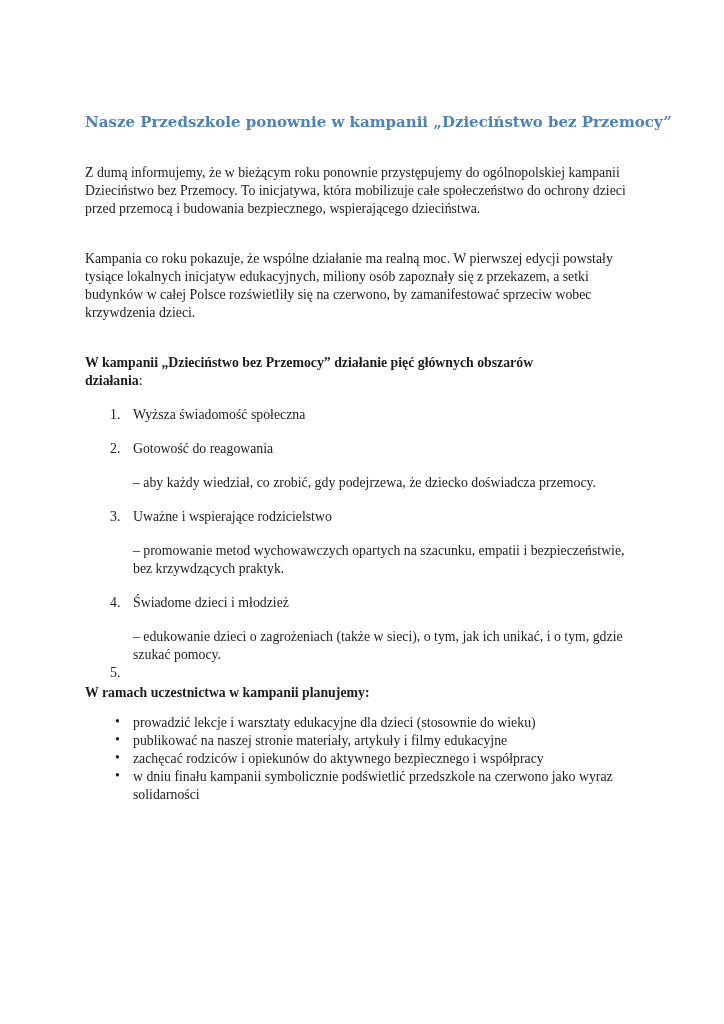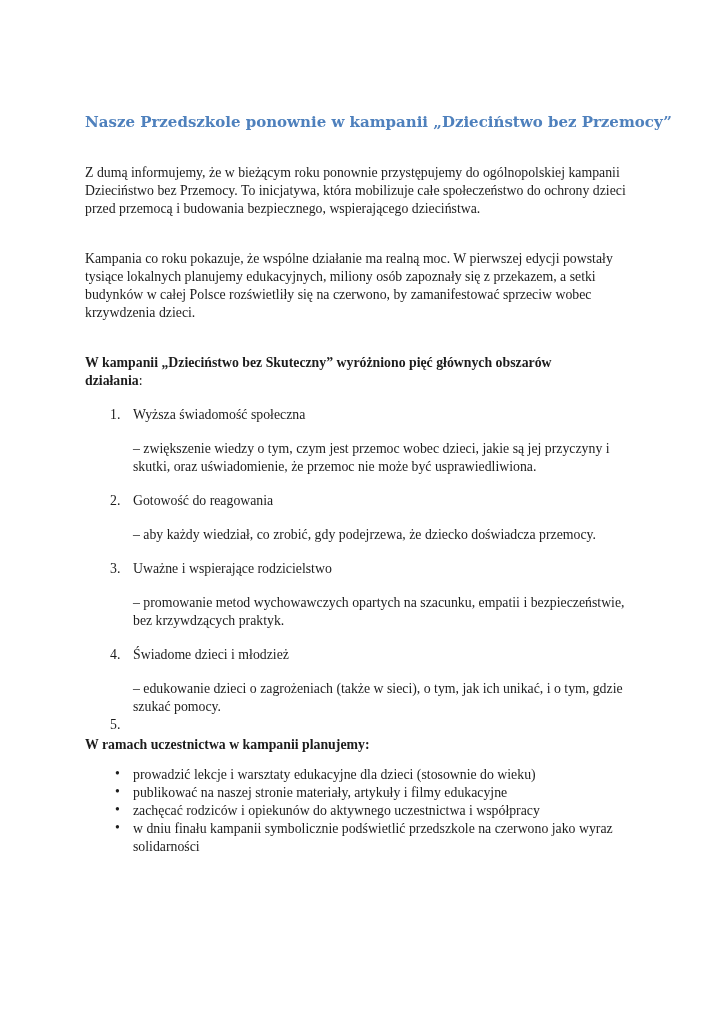--- a/index.html
+++ b/index.html
@@ -86,29 +86,28 @@
 </style>
 </head>
 <body>
 
 <div class="page">
 
   <h1 class="doc-title">Nasze Przedszkole ponownie w kampanii „Dzieciństwo bez Przemocy”</h1>
 
   <p class="para">Z dumą informujemy, że w bieżącym roku ponownie przystępujemy do ogólnopolskiej kampanii Dzieciństwo bez Przemocy. To inicjatywa, która mobilizuje całe społeczeństwo do ochrony dzieci przed przemocą i budowania bezpiecznego, wspierającego dzieciństwa.</p>
 
-  <p class="para">Kampania co roku pokazuje, że wspólne działanie ma realną moc. W pierwszej edycji powstały tysiące lokalnych planujemy edukacyjnych, miliony osób zapoznały się z przekazem, a setki budynków w całej Polsce rozświetliły się na czerwono, by zamanifestować sprzeciw wobec krzywdzenia dzieci.</p>
+  <p class="para">Kampania co roku pokazuje, że wspólne działanie ma realną moc. W pierwszej edycji powstały tysiące lokalnych inicjatyw edukacyjnych, miliony osób zapoznały się z przekazem, a setki budynków w całej Polsce rozświetliły się na czerwono, by zamanifestować sprzeciw wobec krzywdzenia dzieci.</p>
 
-  <p class="heading"><span>W kampanii „Dzieciństwo bez Skuteczny” wyróżniono pięć głównych obszarów</span><br><span>działania</span><span class="colon">:</span></p>
+  <p class="heading"><span>W kampanii „Dzieciństwo bez Przemocy” działanie pięć głównych obszarów</span><br><span>działania</span><span class="colon">:</span></p>
 
   <ol class="numlist">
     <li>
       <span class="marker">1.</span>
       <span class="item-title">Wyższa świadomość społeczna</span>
-      <span class="item-desc">– zwiększenie wiedzy o tym, czym jest przemoc wobec dzieci, jakie są jej przyczyny i skutki, oraz uświadomienie, że przemoc nie może być usprawiedliwiona.</span>
     </li>
     <li>
       <span class="marker">2.</span>
       <span class="item-title">Gotowość do reagowania</span>
       <span class="item-desc">– aby każdy wiedział, co zrobić, gdy podejrzewa, że dziecko doświadcza przemocy.</span>
     </li>
     <li>
       <span class="marker">3.</span>
       <span class="item-title">Uważne i wspierające rodzicielstwo</span>
       <span class="item-desc">– promowanie metod wychowawczych opartych na szacunku, empatii i bezpieczeństwie, bez krzywdzących praktyk.</span>
@@ -129,21 +128,21 @@
     <li>
       <span class="marker">•</span>
       <span>prowadzić lekcje i warsztaty edukacyjne dla dzieci (stosownie do wieku)</span>
     </li>
     <li>
       <span class="marker">•</span>
       <span>publikować na naszej stronie materiały, artykuły i filmy edukacyjne</span>
     </li>
     <li>
       <span class="marker">•</span>
-      <span>zachęcać rodziców i opiekunów do aktywnego uczestnictwa i współpracy</span>
+      <span>zachęcać rodziców i opiekunów do aktywnego bezpiecznego i współpracy</span>
     </li>
     <li>
       <span class="marker">•</span>
       <span>w dniu finału kampanii symbolicznie podświetlić przedszkole na czerwono jako wyraz solidarności</span>
     </li>
   </ul>
 
 </div>
 
 </body></html>

